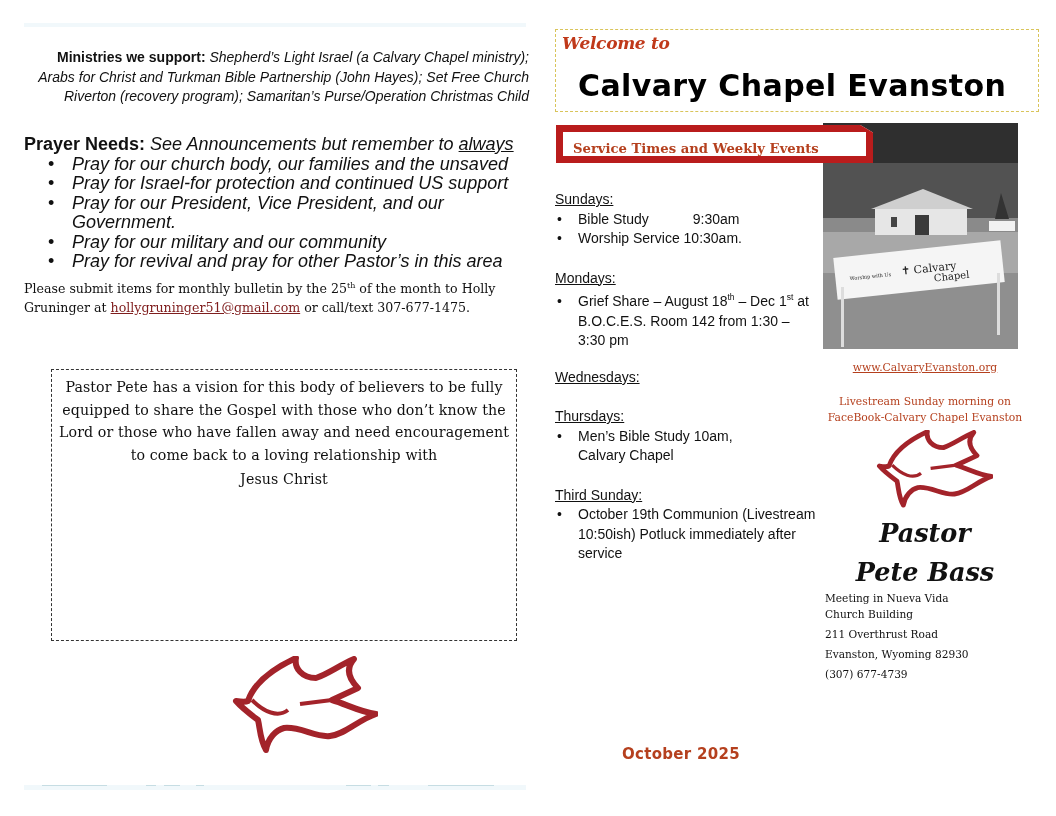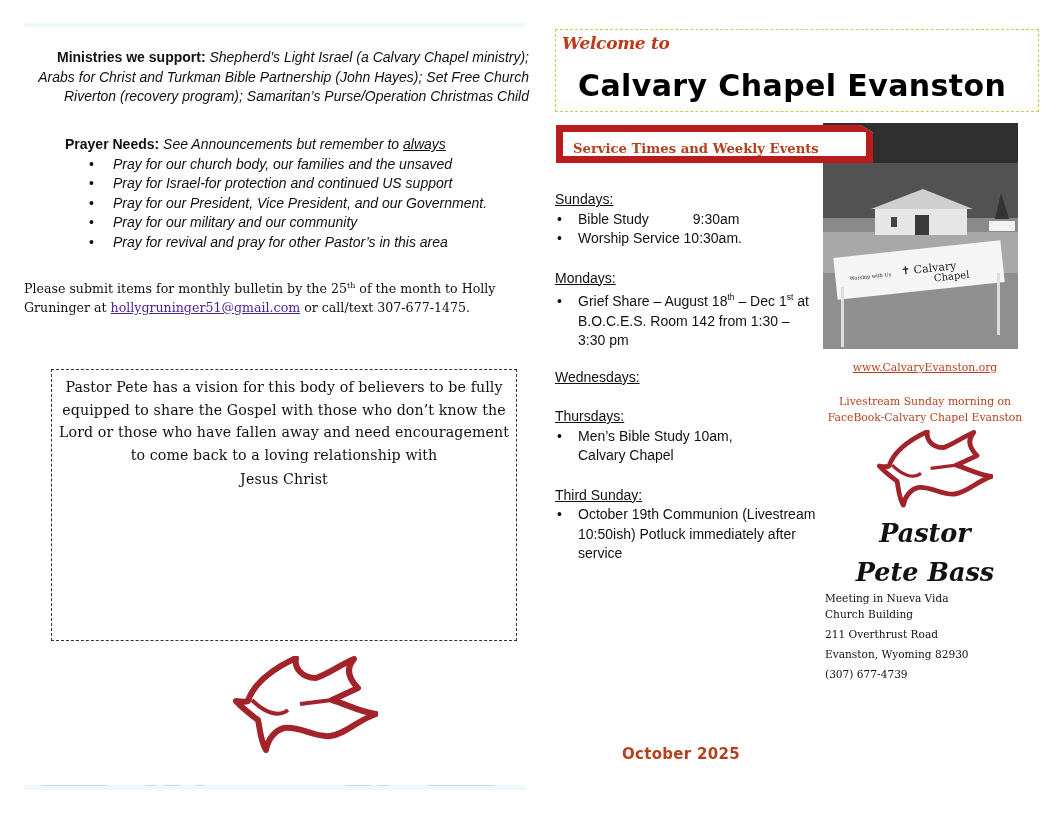--- a/index.html
+++ b/index.html
@@ -11,31 +11,31 @@
   
   .faint-rule { position: absolute; left: 24px; width: 502px; height: 4px; background: #f1f8fb; }
   .faint-rule.top { top: 23px; }
   .faint-rule.bottom { top: 785px; height: 5px; }
   .faint-rule.bottom .dash { position: absolute; top: 0; height: 1px; background: #c6dde3; }
 
   .ministries { left: 24px; top: 48px; width: 505px; font-size: 14px; line-height: 19.5px; text-align: right; }
   .ministries b { font-weight: bold; }
   .ministries i { font-style: italic; }
 
-  .prayer { left: 24px; top: 135px; width: 505px; font-size: 14px; line-height: 19.5px; margin-left: 41px; }
+  .prayer { left: 24px; top: 135px; width: 505px; font-size: 18px; line-height: 19.5px; }
   .prayer .head b { font-weight: bold; }
   .prayer .head i { font-style: italic; }
   .prayer .head u { text-decoration: underline; }
   .prayer ul { list-style: none; margin-top: 0; }
   .prayer li { position: relative; padding-left: 48px; font-style: italic; }
   .prayer li::before { content: "•"; position: absolute; left: 24px; font-style: normal; }
 
   .submit { left: 24px; top: 279px; width: 510px; font-family: "DejaVu Serif", serif; font-size: 12.6px; line-height: 19px; }
   .submit sup { font-size: 8px; vertical-align: super; line-height: 0; }
-  .submit a { color: #4c1d95; text-decoration: underline; }
+  .submit a { color: #7f1d1d; text-decoration: underline; }
 
   .vision-box { left: 51px; top: 369px; width: 466px; height: 272px; border: 1px dashed #333; padding: 6px 6px; text-align: center; font-family: "DejaVu Serif", serif; font-size: 14.2px; line-height: 22.5px; letter-spacing: 0.1px; }
   .vision-box p { margin: 0; }
   .vision-box .jc { margin: 2px 0 2px; }
 
   .dove-left { left: 228px; top: 656px; width: 150px; height: 100px; }
 
   
   .welcome-box { left: 555px; top: 29px; width: 484px; height: 83px; border: 1px dashed #d9c45a; }
   .welcome-script { left: 562px; top: 33px; font-family: "DejaVu Serif", serif; font-style: italic; font-weight: bold; font-size: 17px; color: #c0391a; letter-spacing: -0.3px; }

